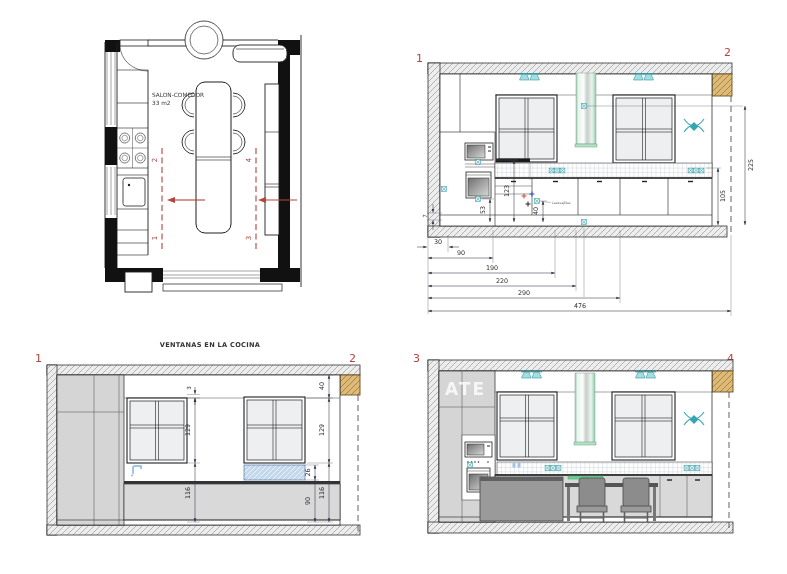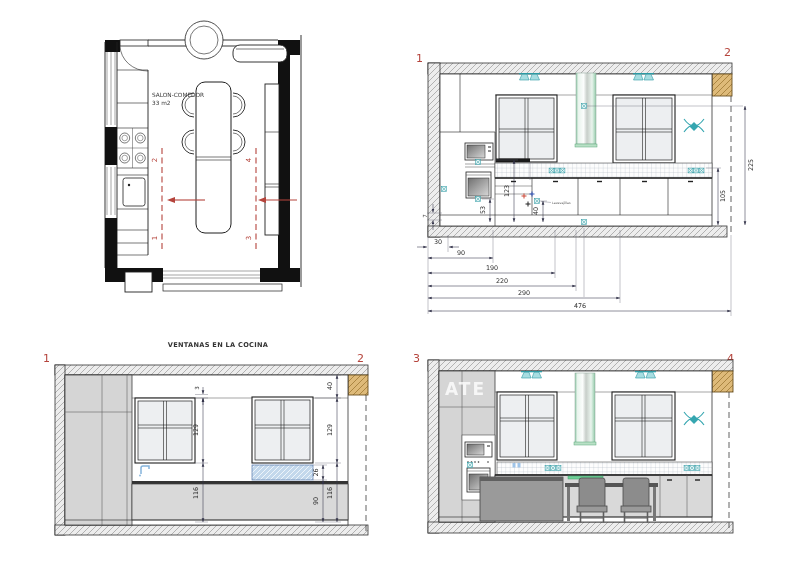--- a/index.html
+++ b/index.html
@@ -357,21 +357,21 @@
     <line x1="18" y1="246" x2="166" y2="246" class="dim" marker-start="url(#ar)" marker-end="url(#ar)"></line>
     <text class="dt" x="92" y="243">220</text>
     <line x1="18" y1="258" x2="210" y2="258" class="dim" marker-start="url(#ar)" marker-end="url(#ar)"></line>
     <text class="dt" x="114" y="255">290</text>
     <line x1="18" y1="271" x2="321" y2="271" class="dim" marker-start="url(#ar)" marker-end="url(#ar)"></line>
     <text class="dt" x="170" y="268">476</text>
   </g>
 </svg>
 </div>
 
-<div class="panel" style="left:35px;top:335px;text-align:center;">
+<div class="panel" style="left:27px;top:335px;text-align:center;">
 <svg width="370" height="225" viewBox="0 0 370 225">
   <text class="title" x="183" y="12">VENTANAS EN LA COCINA</text>
   <text class="mk" x="8" y="27">1</text>
   <text class="mk" x="322" y="27">2</text>
   <g>
     <rect x="20" y="30" width="313" height="10" fill="url(#hw)" stroke="#333" stroke-width="0.8"></rect>
     <rect x="20" y="30" width="10" height="170" fill="url(#hw)" stroke="#333" stroke-width="0.8"></rect>
     <rect x="20" y="190" width="313" height="10" fill="url(#hw)" stroke="#333" stroke-width="0.8"></rect>
     <rect x="313" y="40" width="20" height="20" fill="url(#ho)" stroke="#6b5120" stroke-width="0.9"></rect>
     <rect x="30" y="40" width="283" height="150" fill="#fff" stroke="#333" stroke-width="0.8"></rect>

